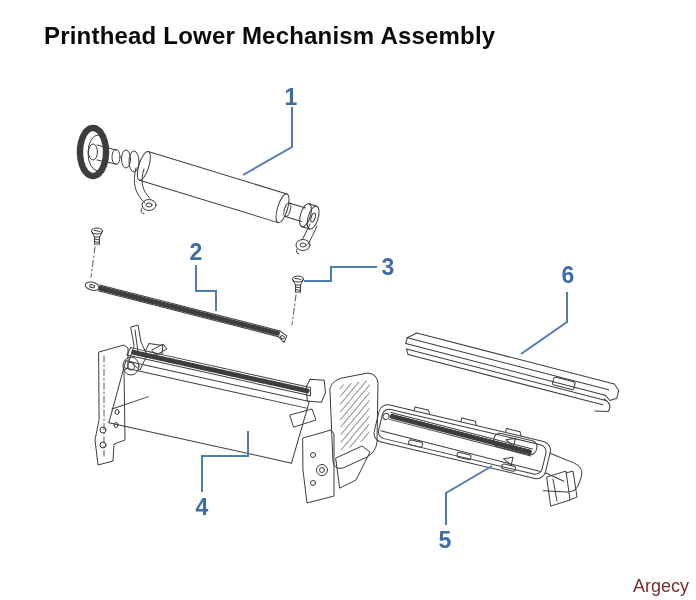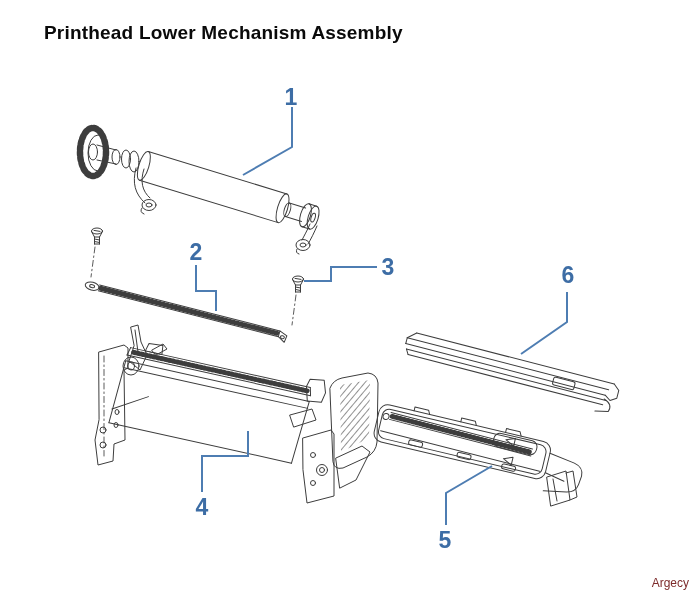--- a/index.html
+++ b/index.html
@@ -6,35 +6,35 @@
     --callout:#3d6da5; --leader:#4e7db2; --line:#3d3d3d;
     --wm:#7d2b2b; --bg:#ffffff; --title:#0a0a0a;
   }
   html,body{margin:0;padding:0;background:#fff;}
   #stage{
     position:relative; width:696px; height:600px; background:var(--bg);
     font-family:"Liberation Sans", sans-serif; overflow:hidden;
   }
   .title{
     position:absolute; left:44px; top:22px;
-    font-size:19px; font-weight:bold; color:var(--title); letter-spacing:0.2px;
+    font-size:24px; font-weight:bold; color:var(--title); letter-spacing:0.2px;
   }
   svg{position:absolute; left:0; top:0;}
   .ln{fill:none; stroke:var(--line); stroke-width:1; stroke-linecap:round; stroke-linejoin:round;}
   .teeth{fill:none; stroke:var(--line); stroke-width:6.5; stroke-dasharray:3 2.6;}
   .band{fill:none; stroke:var(--line); stroke-width:5; stroke-dasharray:1.6 2.4;}
   .dashdot{fill:none; stroke:#5a5a5a; stroke-width:1; stroke-dasharray:6 3 1.5 3;}
   .leader{fill:none; stroke:var(--leader); stroke-width:2; stroke-linejoin:miter;}
   .callout{
     position:absolute; transform:translateX(-50%);
     font-size:23px; font-weight:bold; color:var(--callout); line-height:1;
   }
   .watermark{
     position:absolute; right:7px; top:576px;
-    font-size:12px; color:var(--wm);margin-left:39px;
+    font-size:18px; color:var(--wm);margin-left:39px;
   }
 </style>
 </head>
 <body>
 
 <div id="stage">
 
   <div class="title">Printhead Lower Mechanism Assembly</div>
 
   <svg width="696" height="600" viewBox="0 0 696 600">

